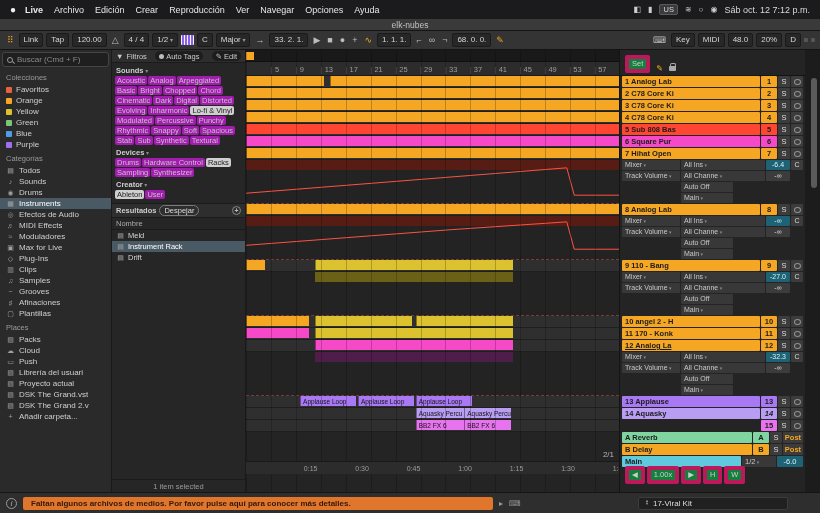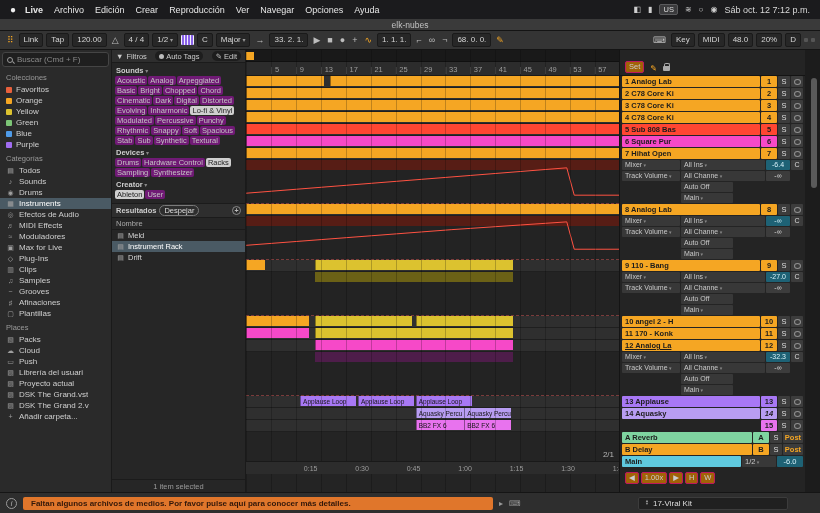--- a/index.html
+++ b/index.html
@@ -40,21 +40,21 @@
 .ico{width:9px;color:#9f9f9f;font-size:7px;text-align:center;flex:0 0 auto}
 .side-label{white-space:nowrap;overflow:hidden}
 
 .browser{width:134px;background:#262626;border-right:1px solid #1a1a1a;display:flex;flex-direction:column;font-size:7.5px}
 .filt-head{height:13px;display:flex;align-items:center;gap:3px;padding:0 4px;background:#2e2e2e;border-bottom:1px solid #1b1b1b;color:#ccc;flex:0 0 auto}
 .pill{background:#1d1d1d;border-radius:6px;padding:0 4px;display:flex;align-items:center;gap:2px;height:10px;margin-left:auto}
 .pill .dot{width:5px;height:5px;background:#bbb;border-radius:50%}
 .sec{padding:3px 4px 1px;color:#cfcfcf;font-weight:700;flex:0 0 auto}
 .sec::after{content:" ▾";color:#888;font-weight:400;font-size:6px}
 .tags{padding:0 3px;display:flex;flex-wrap:wrap;gap:1px;flex:0 0 auto}
-.tag{background:#701a75;color:#c3c3c3;padding:0 2px;border-radius:2px;line-height:9px}
+.tag{background:#a21caf;color:#c3c3c3;padding:0 2px;border-radius:2px;line-height:9px}
 .tag.sel{background:#cfcfcf;color:#1d1d1d}
 .res-head{margin-top:4px;background:#2e2e2e;display:flex;align-items:center;gap:3px;padding:1px 4px;border-top:1px solid #1b1b1b;border-bottom:1px solid #1b1b1b;flex:0 0 auto;font-weight:700}
 .clear-btn{border:1px solid #7a7a7a;border-radius:6px;padding:0 4px;color:#ddd;font-weight:400}
 .plus-ic{margin-left:auto;width:9px;height:9px;border:1px solid #888;border-radius:50%;text-align:center;line-height:8px;color:#bbb;font-size:7px}
 .name-head{padding:1px 4px;color:#aaa;border-bottom:1px solid #1b1b1b;flex:0 0 auto}
 .res-list{flex:1}
 .res-item{display:flex;align-items:center;gap:3px;height:11px;padding:0 4px;color:#d5d5d5}
 .res-item.sel{background:#4a5a64;color:#fff}
 .brow-foot{height:13px;border-top:1px solid #1b1b1b;display:flex;align-items:center;justify-content:center;color:#9a9a9a;flex:0 0 auto}
 
@@ -70,21 +70,21 @@
 .clip{position:absolute;top:0;bottom:1px;border-left:1px solid rgba(0,0,0,.4);overflow:hidden;font-size:6.5px;color:#161616;white-space:nowrap;padding-left:2px;line-height:11px}
 .clip.striped,.aband.striped{background-image:repeating-linear-gradient(90deg,rgba(0,0,0,.4) 0 1px,transparent 1px 5px)}
 .aband{position:absolute;top:0;height:10px}
 .grid{position:absolute;inset:0;pointer-events:none;background-image:repeating-linear-gradient(90deg,rgba(0,0,0,.22) 0 1px,transparent 1px 24.93px)}
 .time-ruler{position:absolute;left:0;right:0;bottom:18px;height:13px;background:#2c2c2c;border-top:1px solid #191919;color:#9c9c9c;font-size:7px}
 .time-lab{position:absolute;top:3px}
 .grid-val{position:absolute;right:5px;bottom:33px;color:#b5b5b5;font-size:8px}
 
 .tpanel{width:185px;background:#242424;position:relative;font-size:7.5px}
 .tp-head{position:absolute;top:0;left:0;right:0;height:26px;border-bottom:1px solid #141414;display:flex;align-items:flex-end;gap:4px;padding:2px 5px}
-.zbox{background:#a16207;border:1px solid #be185d;padding:0 3px;line-height:10px;border-radius:2px;color:#ccc}
+.zbox{background:#15803d;border:4px solid #be185d;padding:0 3px;line-height:10px;border-radius:2px;color:#ccc}
 .lock{width:7px;height:5px;background:#aaa;border-radius:1px;position:relative;margin-bottom:2px}
 .lock::before{content:"";position:absolute;top:-3px;left:1px;width:4px;height:3px;border:1px solid #aaa;border-bottom:none;border-radius:2px 2px 0 0}
 .tp-rows{position:absolute;top:26px;left:2px;right:2px}
 .tp-row{display:flex;gap:1px;height:11px;margin-bottom:1px}
 .tp-name{flex:1;color:#1c1c1c;font-weight:700;padding:0 3px;line-height:11px;white-space:nowrap;overflow:hidden;border-radius:1px}
 .tp-num{width:16px;color:#1c1c1c;font-weight:700;text-align:center;line-height:11px;border-radius:1px;flex:0 0 auto}
 .tp-cell{width:12px;background:#3c3c3c;color:#ddd;text-align:center;line-height:11px;border-radius:1px;flex:0 0 auto;overflow:hidden}
 .tp-rec{width:12px;background:#3c3c3c;border-radius:1px;position:relative;flex:0 0 auto}
 .tp-rec::after{content:"";position:absolute;inset:2.5px;border:1px solid #909090;border-radius:50%}
 .sub-row{display:flex;gap:1px;height:10px;margin-bottom:1px;font-size:7px}

